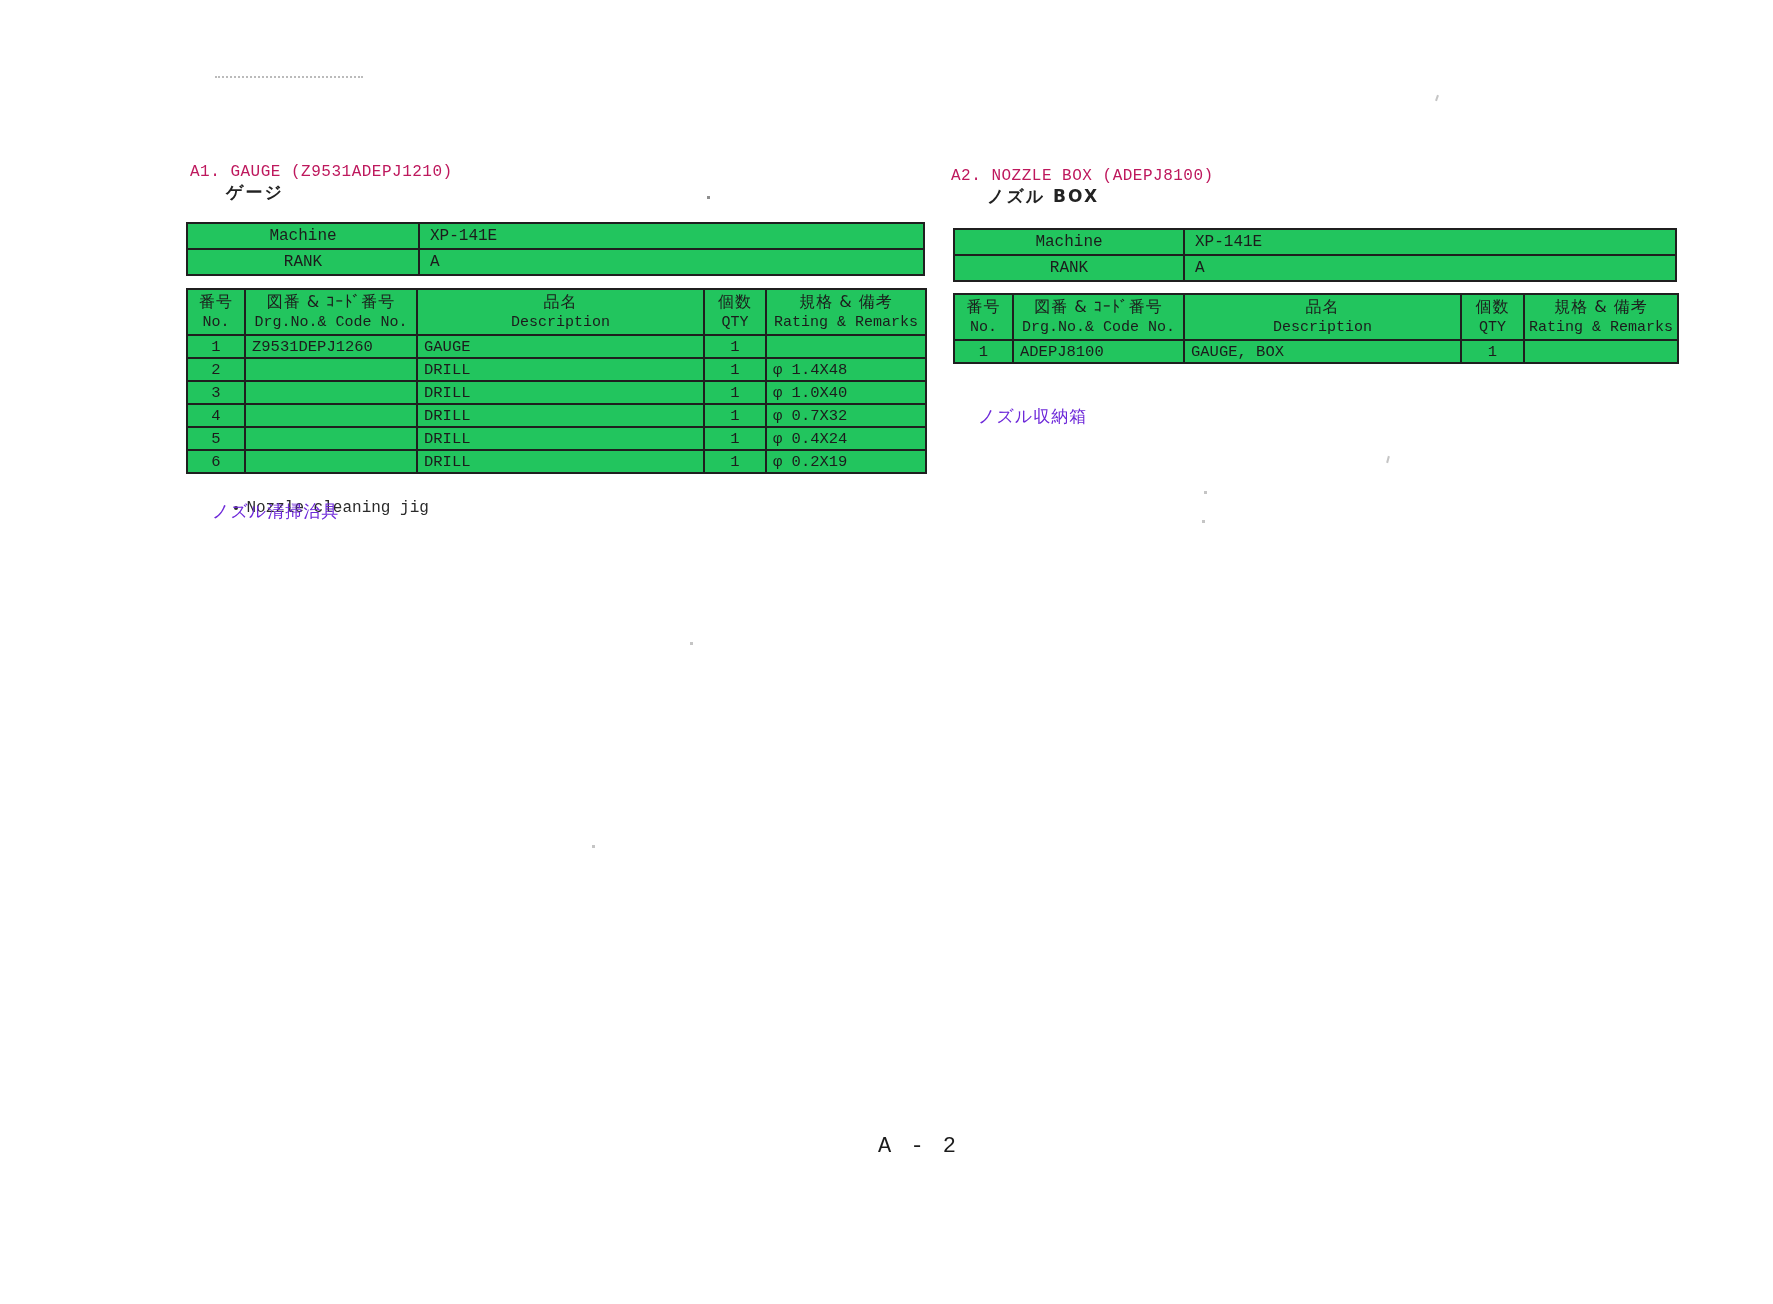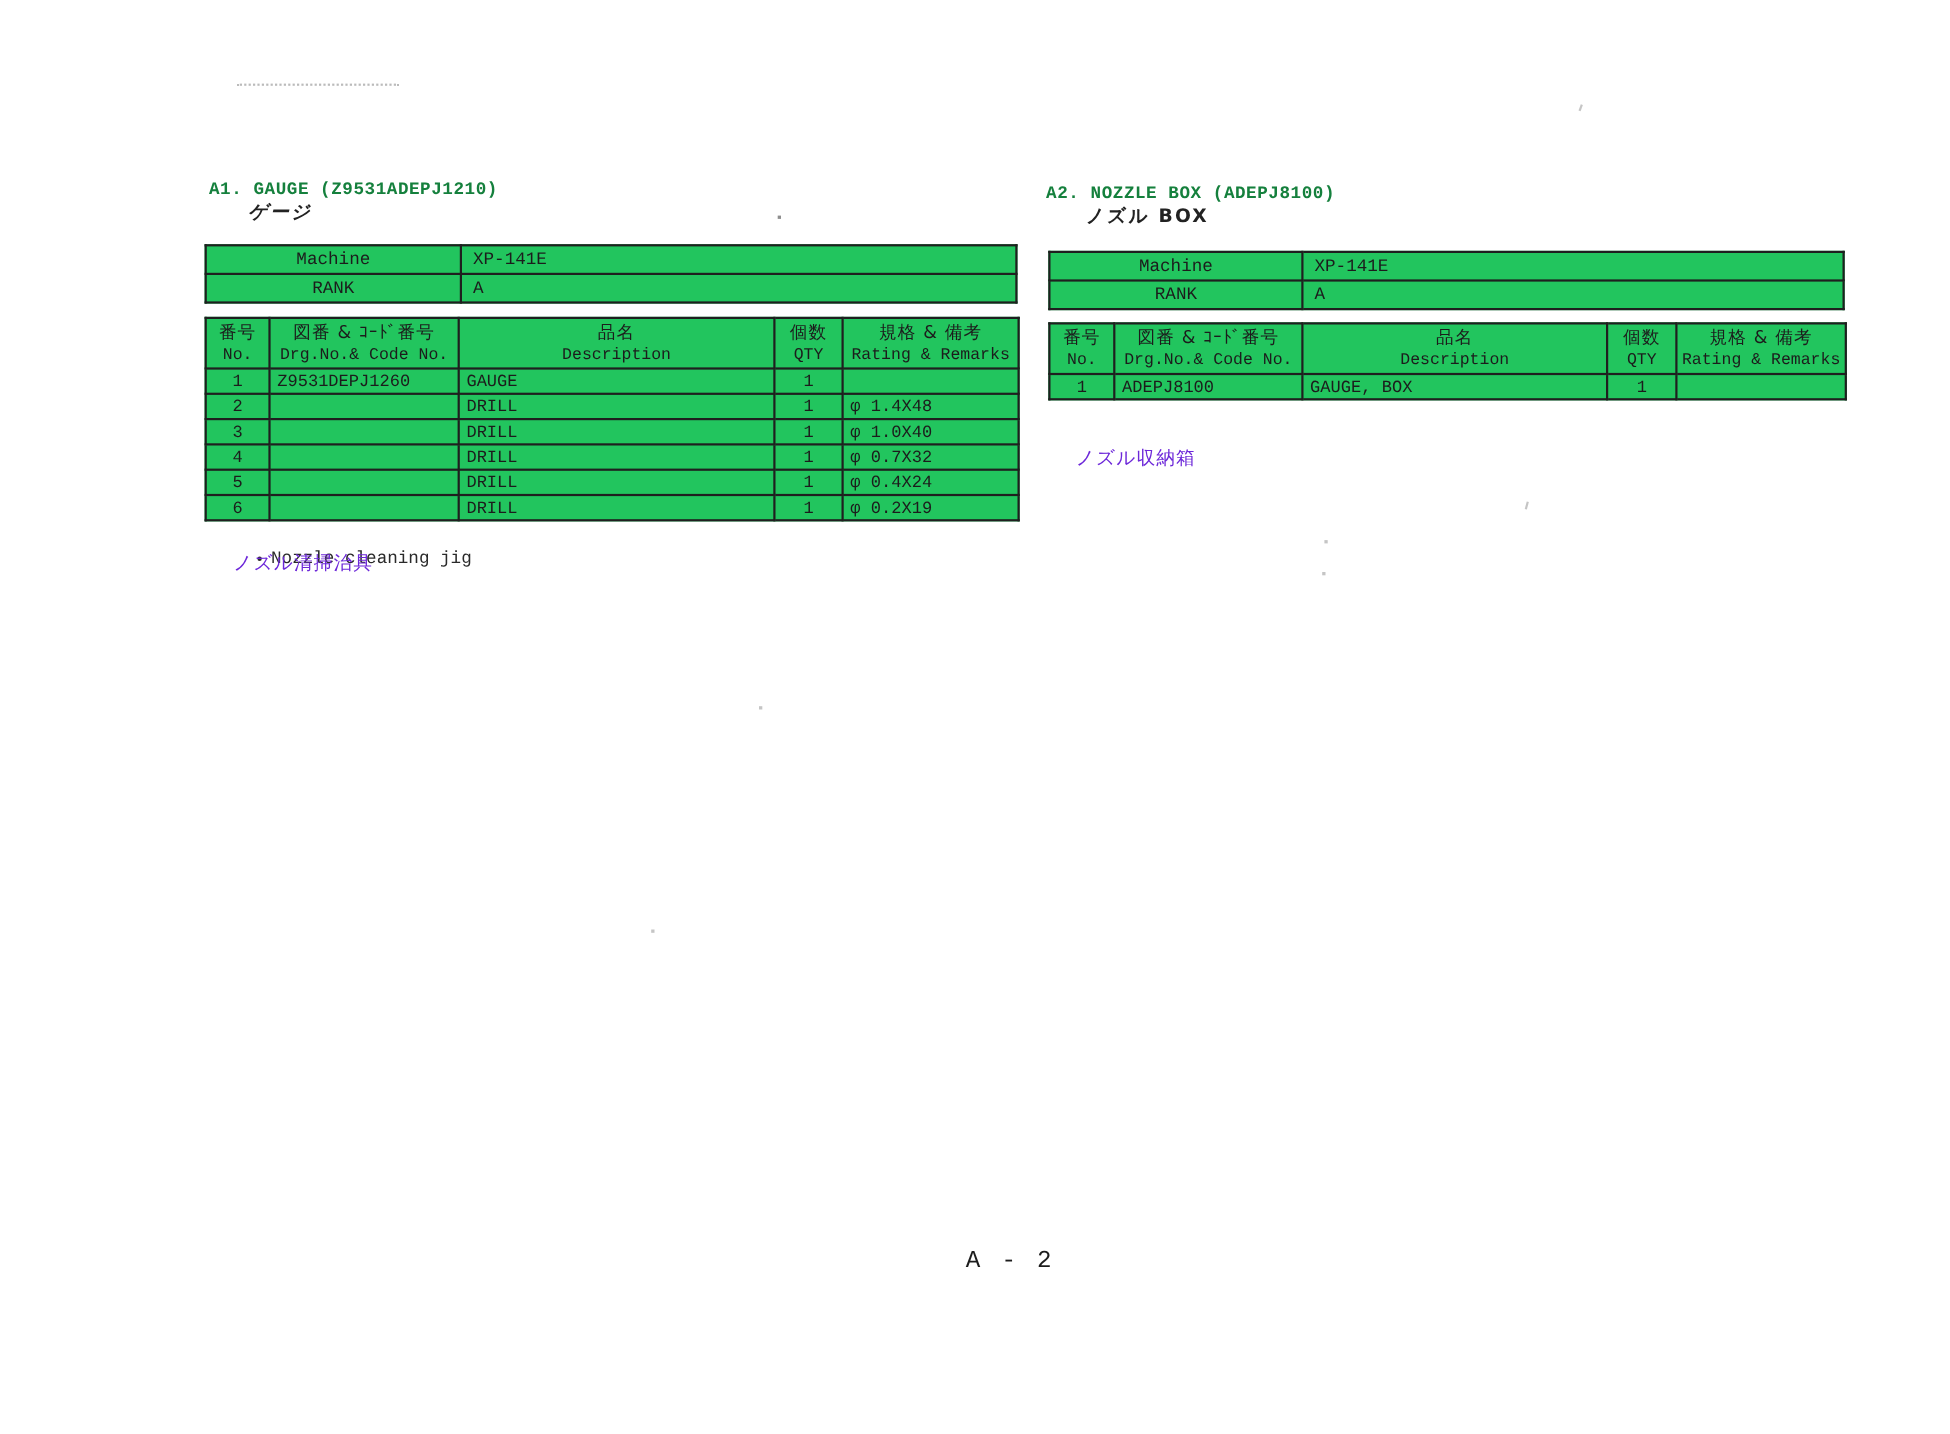--- a/index.html
+++ b/index.html
@@ -14,24 +14,24 @@
     background: #ffffff;
     overflow: hidden;
     font-family: "Liberation Mono", "DejaVu Sans Mono", monospace;
     color: #1c1c1c;
   }
   .abs { position: absolute; }
 
   
   .sec-title {
     font-size: 16px;
-    font-weight: 700;
+    font-weight: 400;
     letter-spacing: 0.5px;
     white-space: pre;
-    color: #15803d;
+    color: #be185d;
   }
   .sec-subtitle {
     font-size: 17px;
     font-weight: 700;
     letter-spacing: 2px;
     white-space: pre;
     color: #222222;
     font-family: "DejaVu Sans", "Liberation Sans", sans-serif;
   }
 
@@ -129,21 +129,21 @@
   <div class="artifact speck faint" style="left:1436px; top:95px; width:2px; height:6px; transform:rotate(20deg);"></div>
   <div class="artifact speck" style="left:707px; top:196px;"></div>
   <div class="artifact speck faint" style="left:556px; top:426px;"></div>
   <div class="artifact speck faint" style="left:1387px; top:456px; width:2px; height:7px; transform:rotate(15deg);"></div>
   <div class="artifact speck faint" style="left:1204px; top:491px;"></div>
   <div class="artifact speck faint" style="left:1202px; top:520px;"></div>
   <div class="artifact speck faint" style="left:690px; top:642px;"></div>
   <div class="artifact speck faint" style="left:592px; top:845px;"></div>
 
   <div class="abs sec-title" style="left:190px; top:163px;">A1. GAUGE (Z9531ADEPJ1210)</div>
-  <div class="abs sec-subtitle" style="left:226px; top:181px;font-style:italic;">ゲージ</div>
+  <div class="abs sec-subtitle" style="left:226px; top:181px;">ゲージ</div>
 
   <table class="tbl machine" style="left:186px; top:222px; width:739px;">
     <colgroup>
         <col style="width:232px;">
         <col>
       </colgroup>
     <tbody>
       <tr>
         <td class="lbl">Machine</td>
         <td class="val">XP-141E</td>

